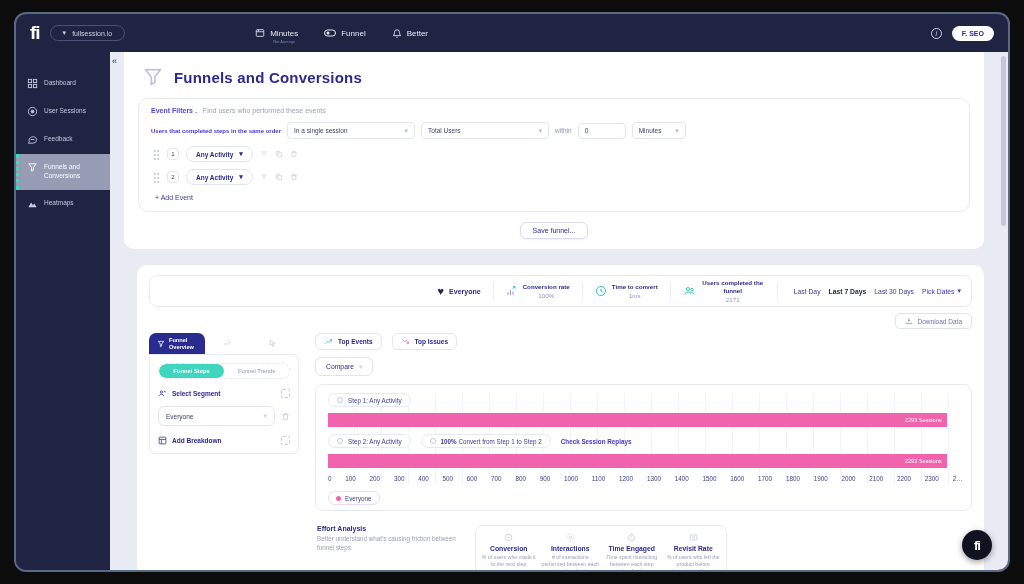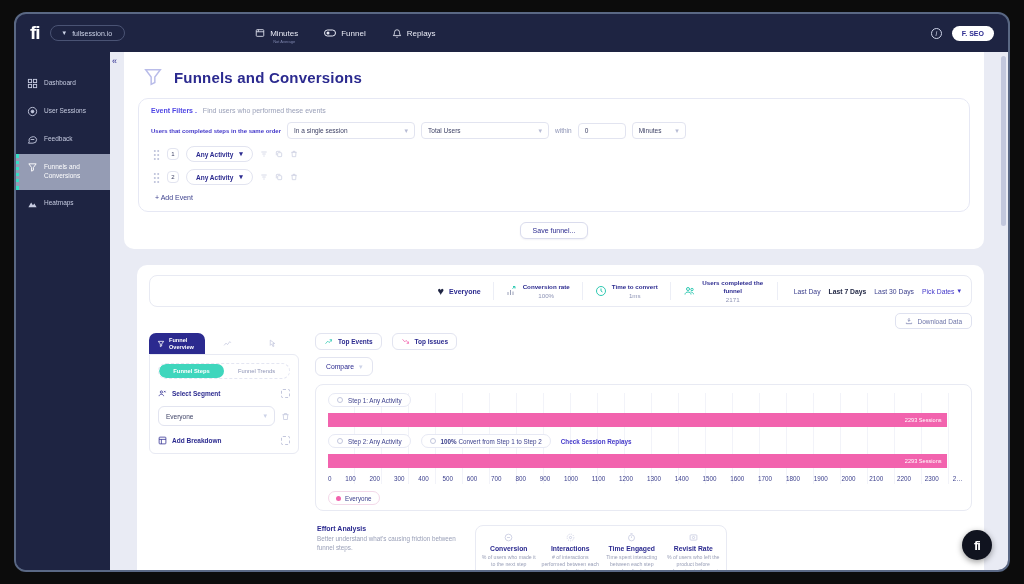--- a/index.html
+++ b/index.html
@@ -167,21 +167,21 @@
         </span>
         <span>Funnel</span>
       </div>
       <div class="tb-item">
         <span>
           <svg width="10" height="11" viewBox="0 0 24 24" fill="none" stroke="#e8eaf5" stroke-width="2">
               <path d="M18 9a6 6 0 10-12 0c0 7-3 8-3 8h18s-3-1-3-8"></path>
               <path d="M10 20a2.2 2.2 0 004 0"></path>
             </svg>
         </span>
-        <span>Replays</span>
+        <span>Better</span>
       </div>
     </div>
     <div class="tb-right">
       <div class="info-ic">i</div>
       <div class="user-pill">F. SEO</div>
     </div>
   </div>
 
   <div class="bodyrow">
 

